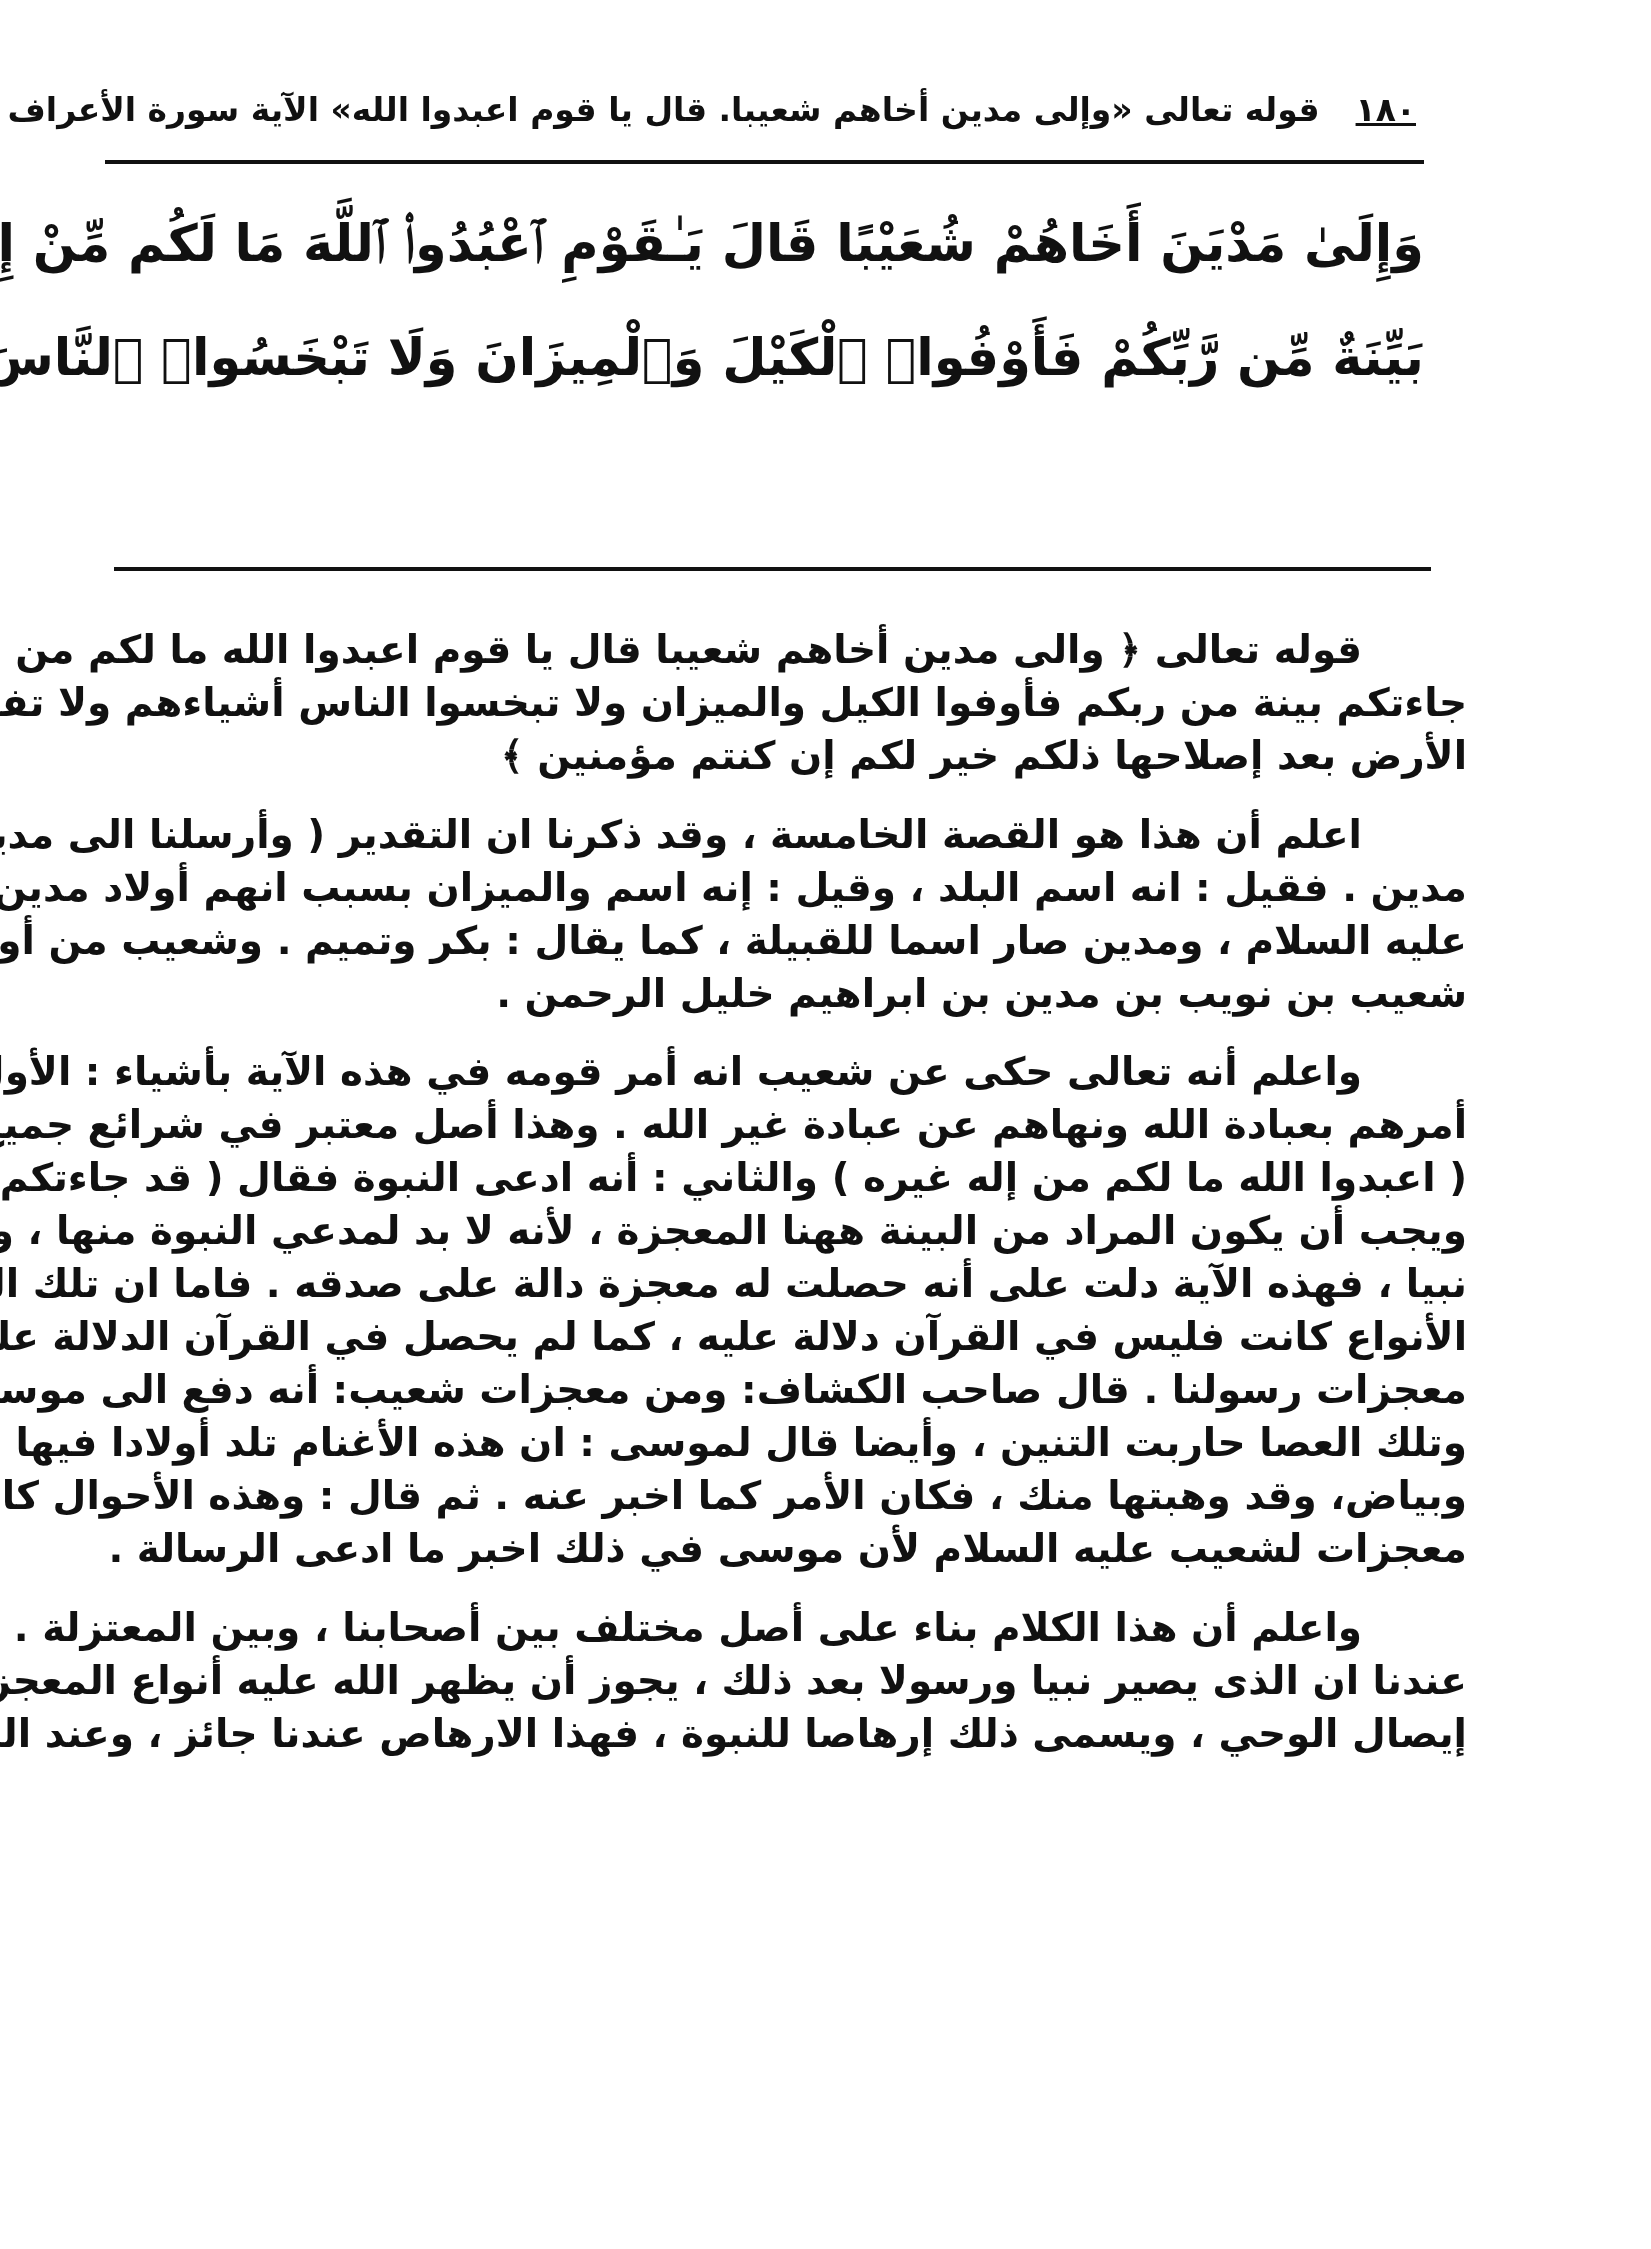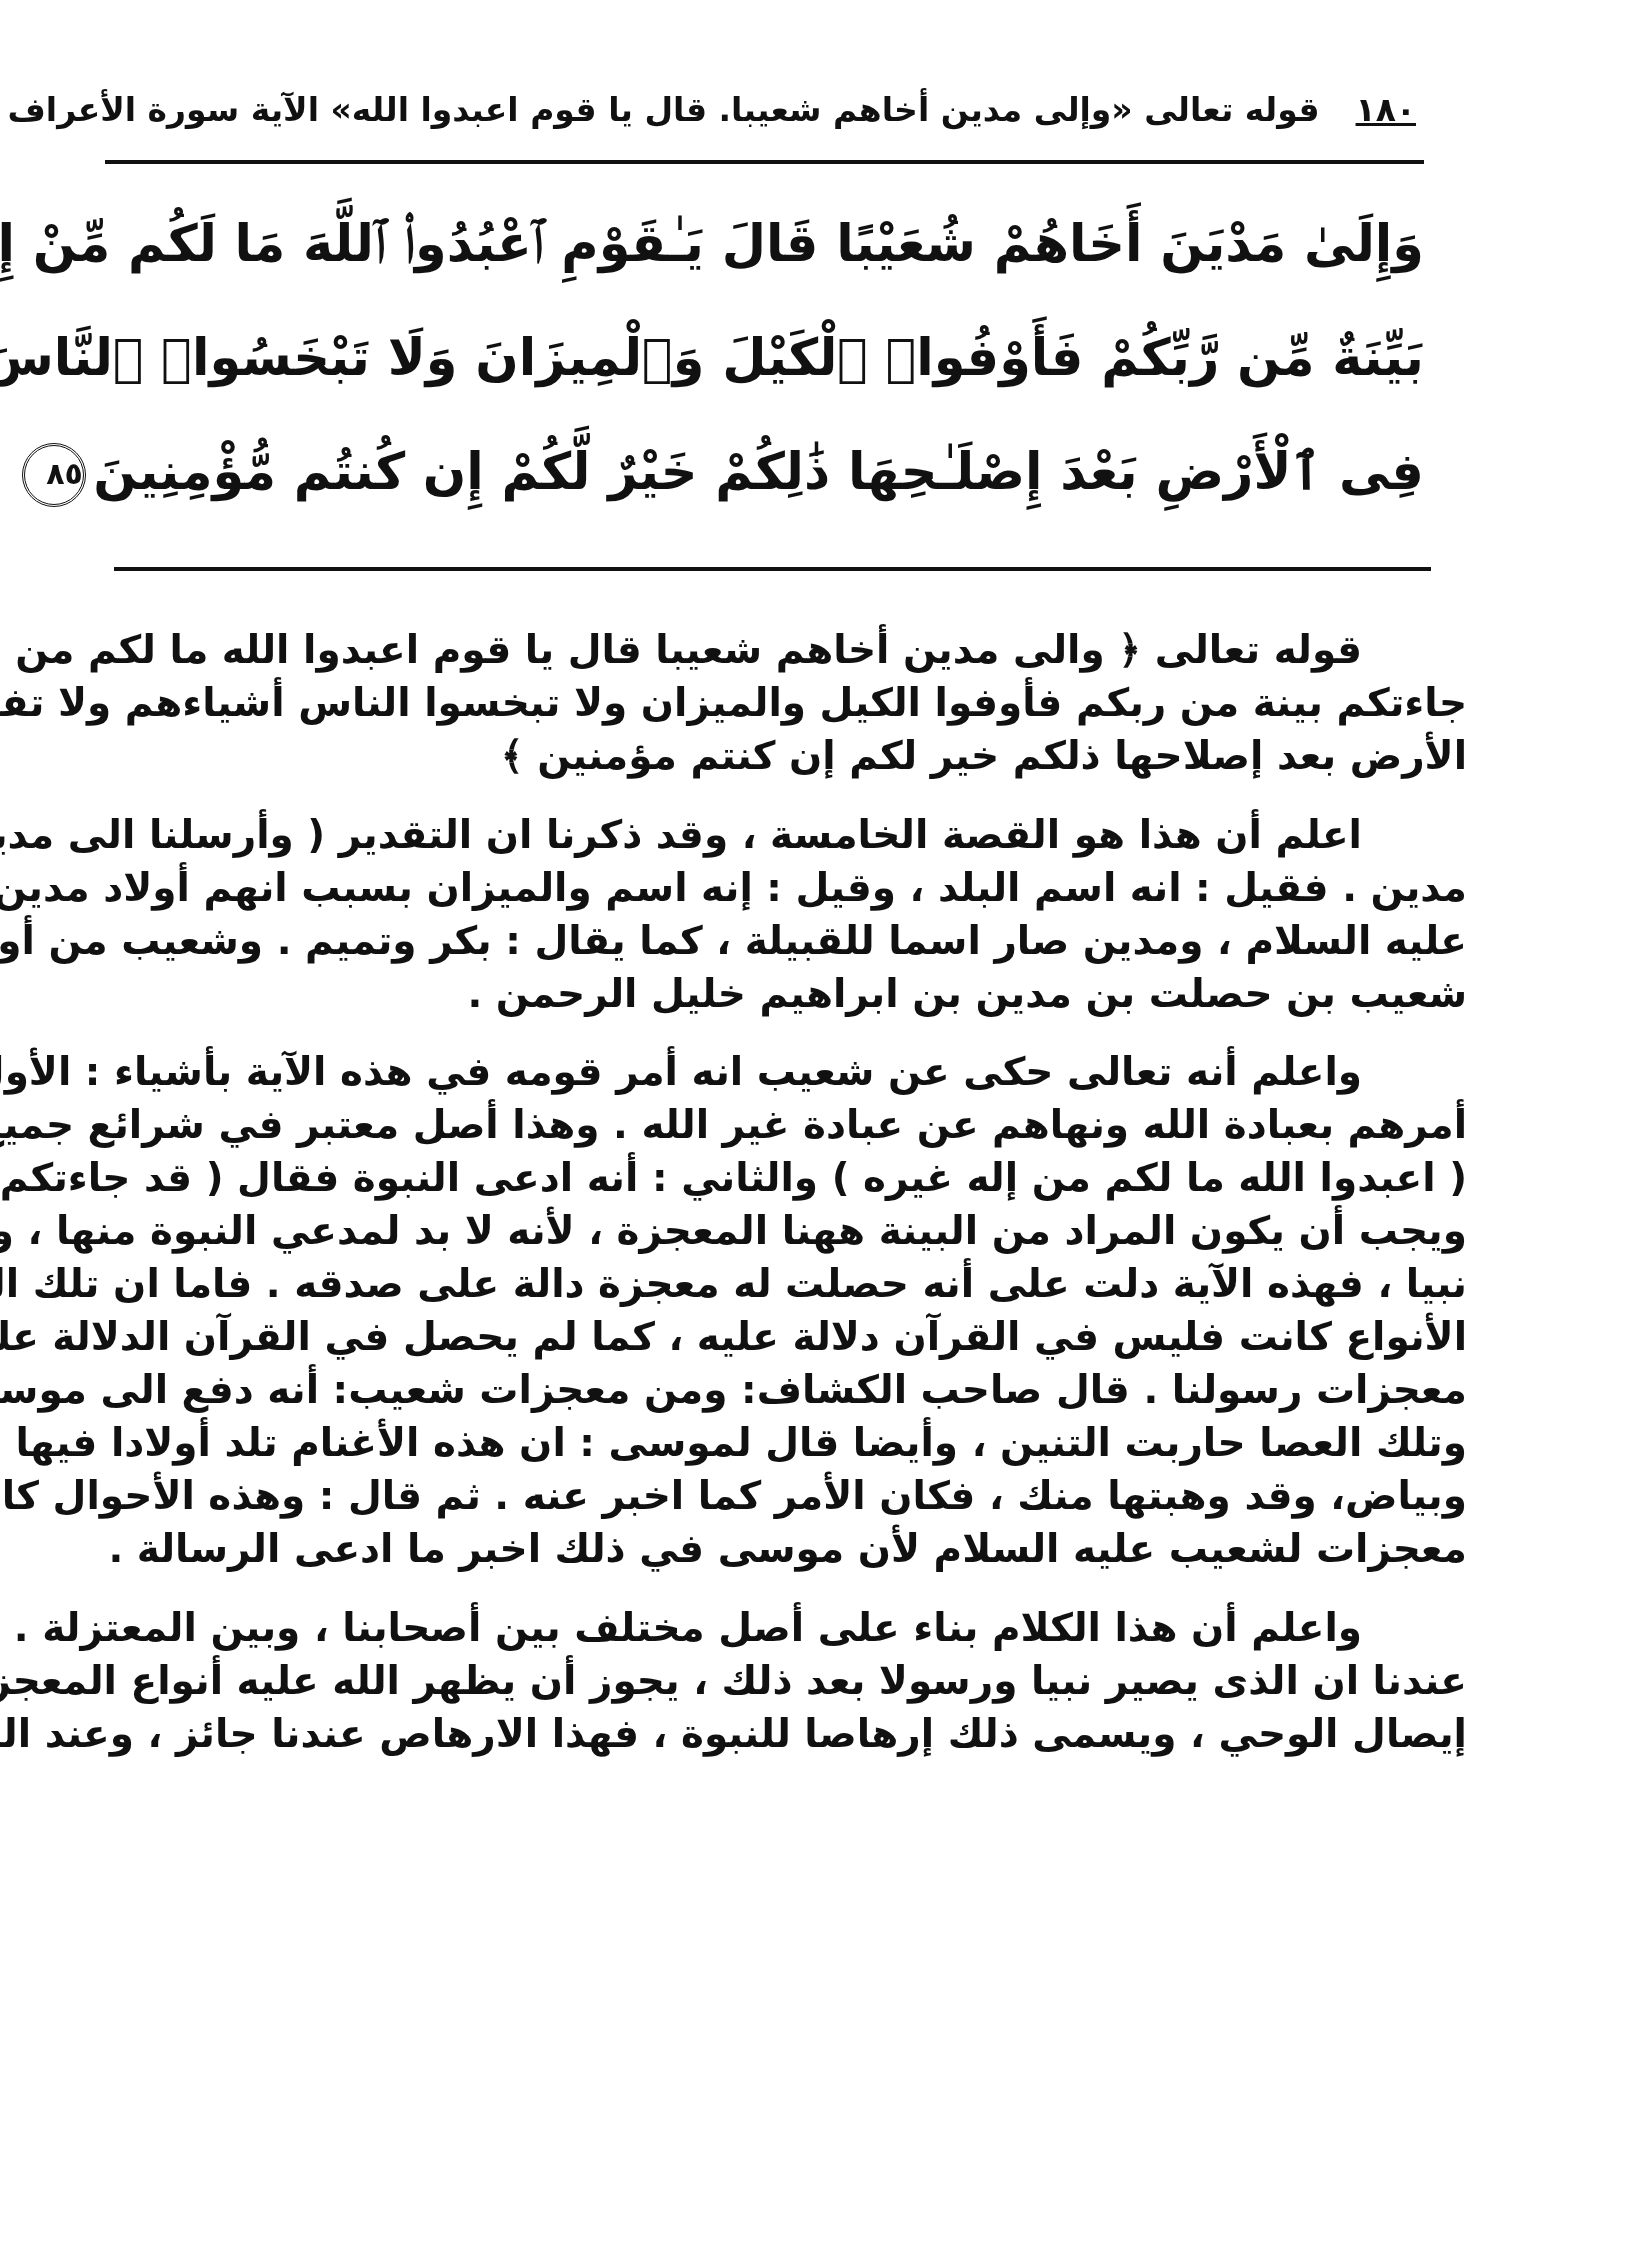--- a/index.html
+++ b/index.html
@@ -37,36 +37,35 @@
   <div class="running-head">
     <span class="pgno">١٨٠</span>
     <span class="title">قوله تعالى «وإلى مدين أخاهم شعيبا. قال يا قوم اعبدوا الله» الآية سورة الأعراف</span>
   </div>
 
   <div class="rule top"></div>
 
   <div class="verse">
     <div class="verse-line">وَإِلَىٰ مَدْيَنَ أَخَاهُمْ شُعَيْبًا قَالَ يَـٰقَوْمِ ٱعْبُدُوا۟ ٱللَّهَ مَا لَكُم مِّنْ إِلَـٰهٍ غَيْرُهُۥ قَدْ جَآءَتْكُم</div>
     <div class="verse-line">بَيِّنَةٌ مِّن رَّبِّكُمْ فَأَوْفُوا۟ ٱلْكَيْلَ وَٱلْمِيزَانَ وَلَا تَبْخَسُوا۟ ٱلنَّاسَ أَشْيَآءَهُمْ وَلَا تُفْسِدُوا۟</div>
-    <div class="verse-line last"><span>فِى ٱلْأَرْضِ بَعْدَ إِصْلَـٰحِهَا ذَٰلِكُمْ خَيْرٌ لَّكُمْ إِن كُنتُم مُّؤْمِنِينَ</span><span class="ayah-marker">٨٥</span></div>
   </div>
 
   <div class="rule bottom"></div>
 
   <div class="commentary">
     <div class="para">
       <div class="line first">قوله تعالى ﴿ والى مدين أخاهم شعيبا قال يا قوم اعبدوا الله ما لكم من إله غيره قد</div>
       <div class="line">جاءتكم بينة من ربكم فأوفوا الكيل والميزان ولا تبخسوا الناس أشياءهم ولا تفسدوا في</div>
       <div class="line end">الأرض بعد إصلاحها ذلكم خير لكم إن كنتم مؤمنين ﴾</div>
     </div>
     <div class="para">
       <div class="line first">اعلم أن هذا هو القصة الخامسة ، وقد ذكرنا ان التقدير ( وأرسلنا الى مدين أخاهم</div>
       <div class="line">مدين . فقيل : انه اسم البلد ، وقيل : إنه اسم والميزان بسبب انهم أولاد مدين بن ابراهيم</div>
       <div class="line">عليه السلام ، ومدين صار اسما للقبيلة ، كما يقال : بكر وتميم . وشعيب من أولاده ، وهو :</div>
-      <div class="line end">شعيب بن حصلت بن مدين بن ابراهيم خليل الرحمن .</div>
+      <div class="line end">شعيب بن نويب بن مدين بن ابراهيم خليل الرحمن .</div>
     </div>
     <div class="para">
       <div class="line first">واعلم أنه تعالى حكى عن شعيب انه أمر قومه في هذه الآية بأشياء : الأول : أنه</div>
       <div class="line">أمرهم بعبادة الله ونهاهم عن عبادة غير الله . وهذا أصل معتبر في شرائع جميع الأنبياء . فقال</div>
       <div class="line">( اعبدوا الله ما لكم من إله غيره ) والثاني : أنه ادعى النبوة فقال ( قد جاءتكم بينة من ربكم )</div>
       <div class="line">ويجب أن يكون المراد من البينة ههنا المعجزة ، لأنه لا بد لمدعي النبوة منها ، وإلا لكان متنبئا لا</div>
       <div class="line">نبيا ، فهذه الآية دلت على أنه حصلت له معجزة دالة على صدقه . فاما ان تلك المعجزة من أي</div>
       <div class="line">الأنواع كانت فليس في القرآن دلالة عليه ، كما لم يحصل في القرآن الدلالة على كثير من</div>
       <div class="line">معجزات رسولنا . قال صاحب الكشاف: ومن معجزات شعيب: أنه دفع الى موسى عصاه،</div>
       <div class="line">وتلك العصا حاربت التنين ، وأيضا قال لموسى : ان هذه الأغنام تلد أولادا فيها سواد</div>

